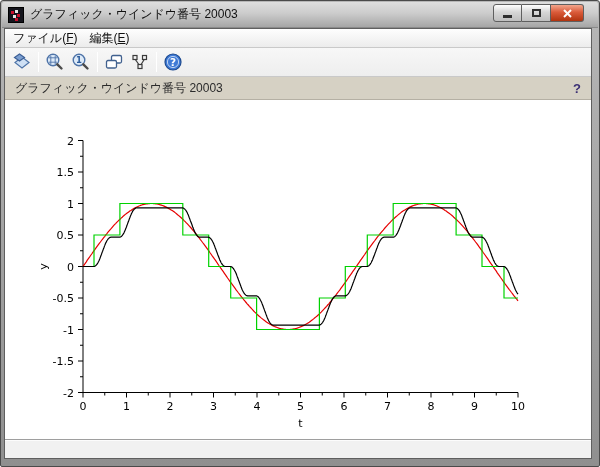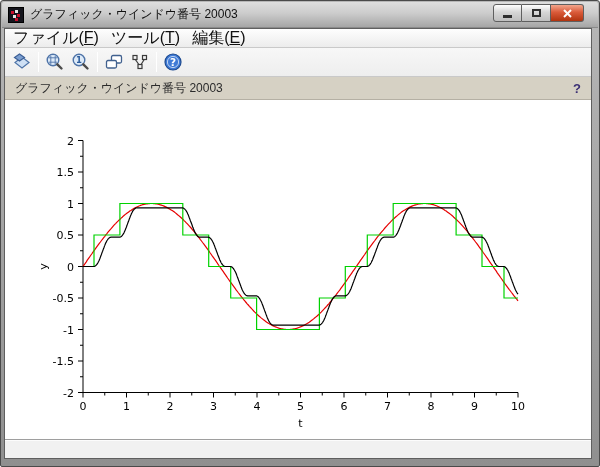--- a/index.html
+++ b/index.html
@@ -20,21 +20,21 @@
           display:flex;align-items:center;justify-content:center;}
   .winbtn.first{border-left-width:1px;border-radius:3px 0 0 3px;}
   .winbtn.close{width:33px;border-radius:0 3px 3px 0;
           background:linear-gradient(#f3a68d 0%,#da5b3a 45%,#b1330f 100%);}
   .glyph-min{width:9px;height:3px;background:#2f2f2f;margin-top:7px;}
   .glyph-max{width:9px;height:8px;border:2px solid #2f2f2f;background:transparent;}
   
   #inner{position:absolute;left:3px;right:7px;top:27px;bottom:7px;border:1px solid #5f5f5f;
          background:#ffffff;display:flex;flex-direction:column;}
   #menubar{height:19px;background:linear-gradient(#fefefe,#ececec);border-bottom:1px solid #c9c9c9;
-           display:flex;align-items:center;padding-left:2px;flex:0 0 auto;font-size:16px;color:#101010;}
+           display:flex;align-items:center;padding-left:2px;flex:0 0 auto;font-size:12px;color:#101010;}
   .menu-item{padding:1px 6px;white-space:nowrap;}
   .menu-item u{text-decoration:underline;}
   #toolbar{height:29px;background:linear-gradient(#f7f7f7,#eeeeee);border-bottom:1px solid #c9c9c9;
            display:flex;align-items:center;padding-left:4px;flex:0 0 auto;}
   .tool-btn{width:26px;height:24px;display:flex;align-items:center;justify-content:center;border:1px solid transparent;}
   .tool-sep{width:1px;height:20px;background:#bdbdbd;border-right:1px solid #ffffff;margin:0 3px;}
   #infobar{height:23px;background:#d6d1c4;border-bottom:1px solid #b5b0a4;display:flex;align-items:center;
            padding:0 10px;flex:0 0 auto;font-size:12px;color:#2b2b2b;}
   #infobar .spacer{flex:1;}
   #infobar .help-mark{color:#3b2f74;font-weight:bold;font-size:13px;}
@@ -71,21 +71,20 @@
           <line x1="8" y1="1" x2="1" y2="8" stroke="#ffffff" stroke-width="2"></line>
         </svg>
       </div>
     </div>
   </div>
 
   <div id="inner">
 
     <div id="menubar">
       <span class="menu-item"><span>ファイル(</span><u>F</u><span>)</span></span>
-      <span class="menu-item"><span>ツール(</span><u>T</u><span>)</span></span>
       <span class="menu-item"><span>編集(</span><u>E</u><span>)</span></span>
     </div>
 
     <div id="toolbar">
       <div class="tool-btn">
         <svg width="20" height="20" viewBox="0 0 20 20">
           <path d="M10 5 L17 10.5 L10 16 L3 10.5 Z" fill="#cfe0f4" stroke="#4f74a8" stroke-width="1.2"></path>
           <path d="M7.5 2 L12.5 5.5 L7.5 9 L2.5 5.5 Z" fill="#7c9fd0" stroke="#3c5f96" stroke-width="1.2"></path>
         </svg>
       </div>

